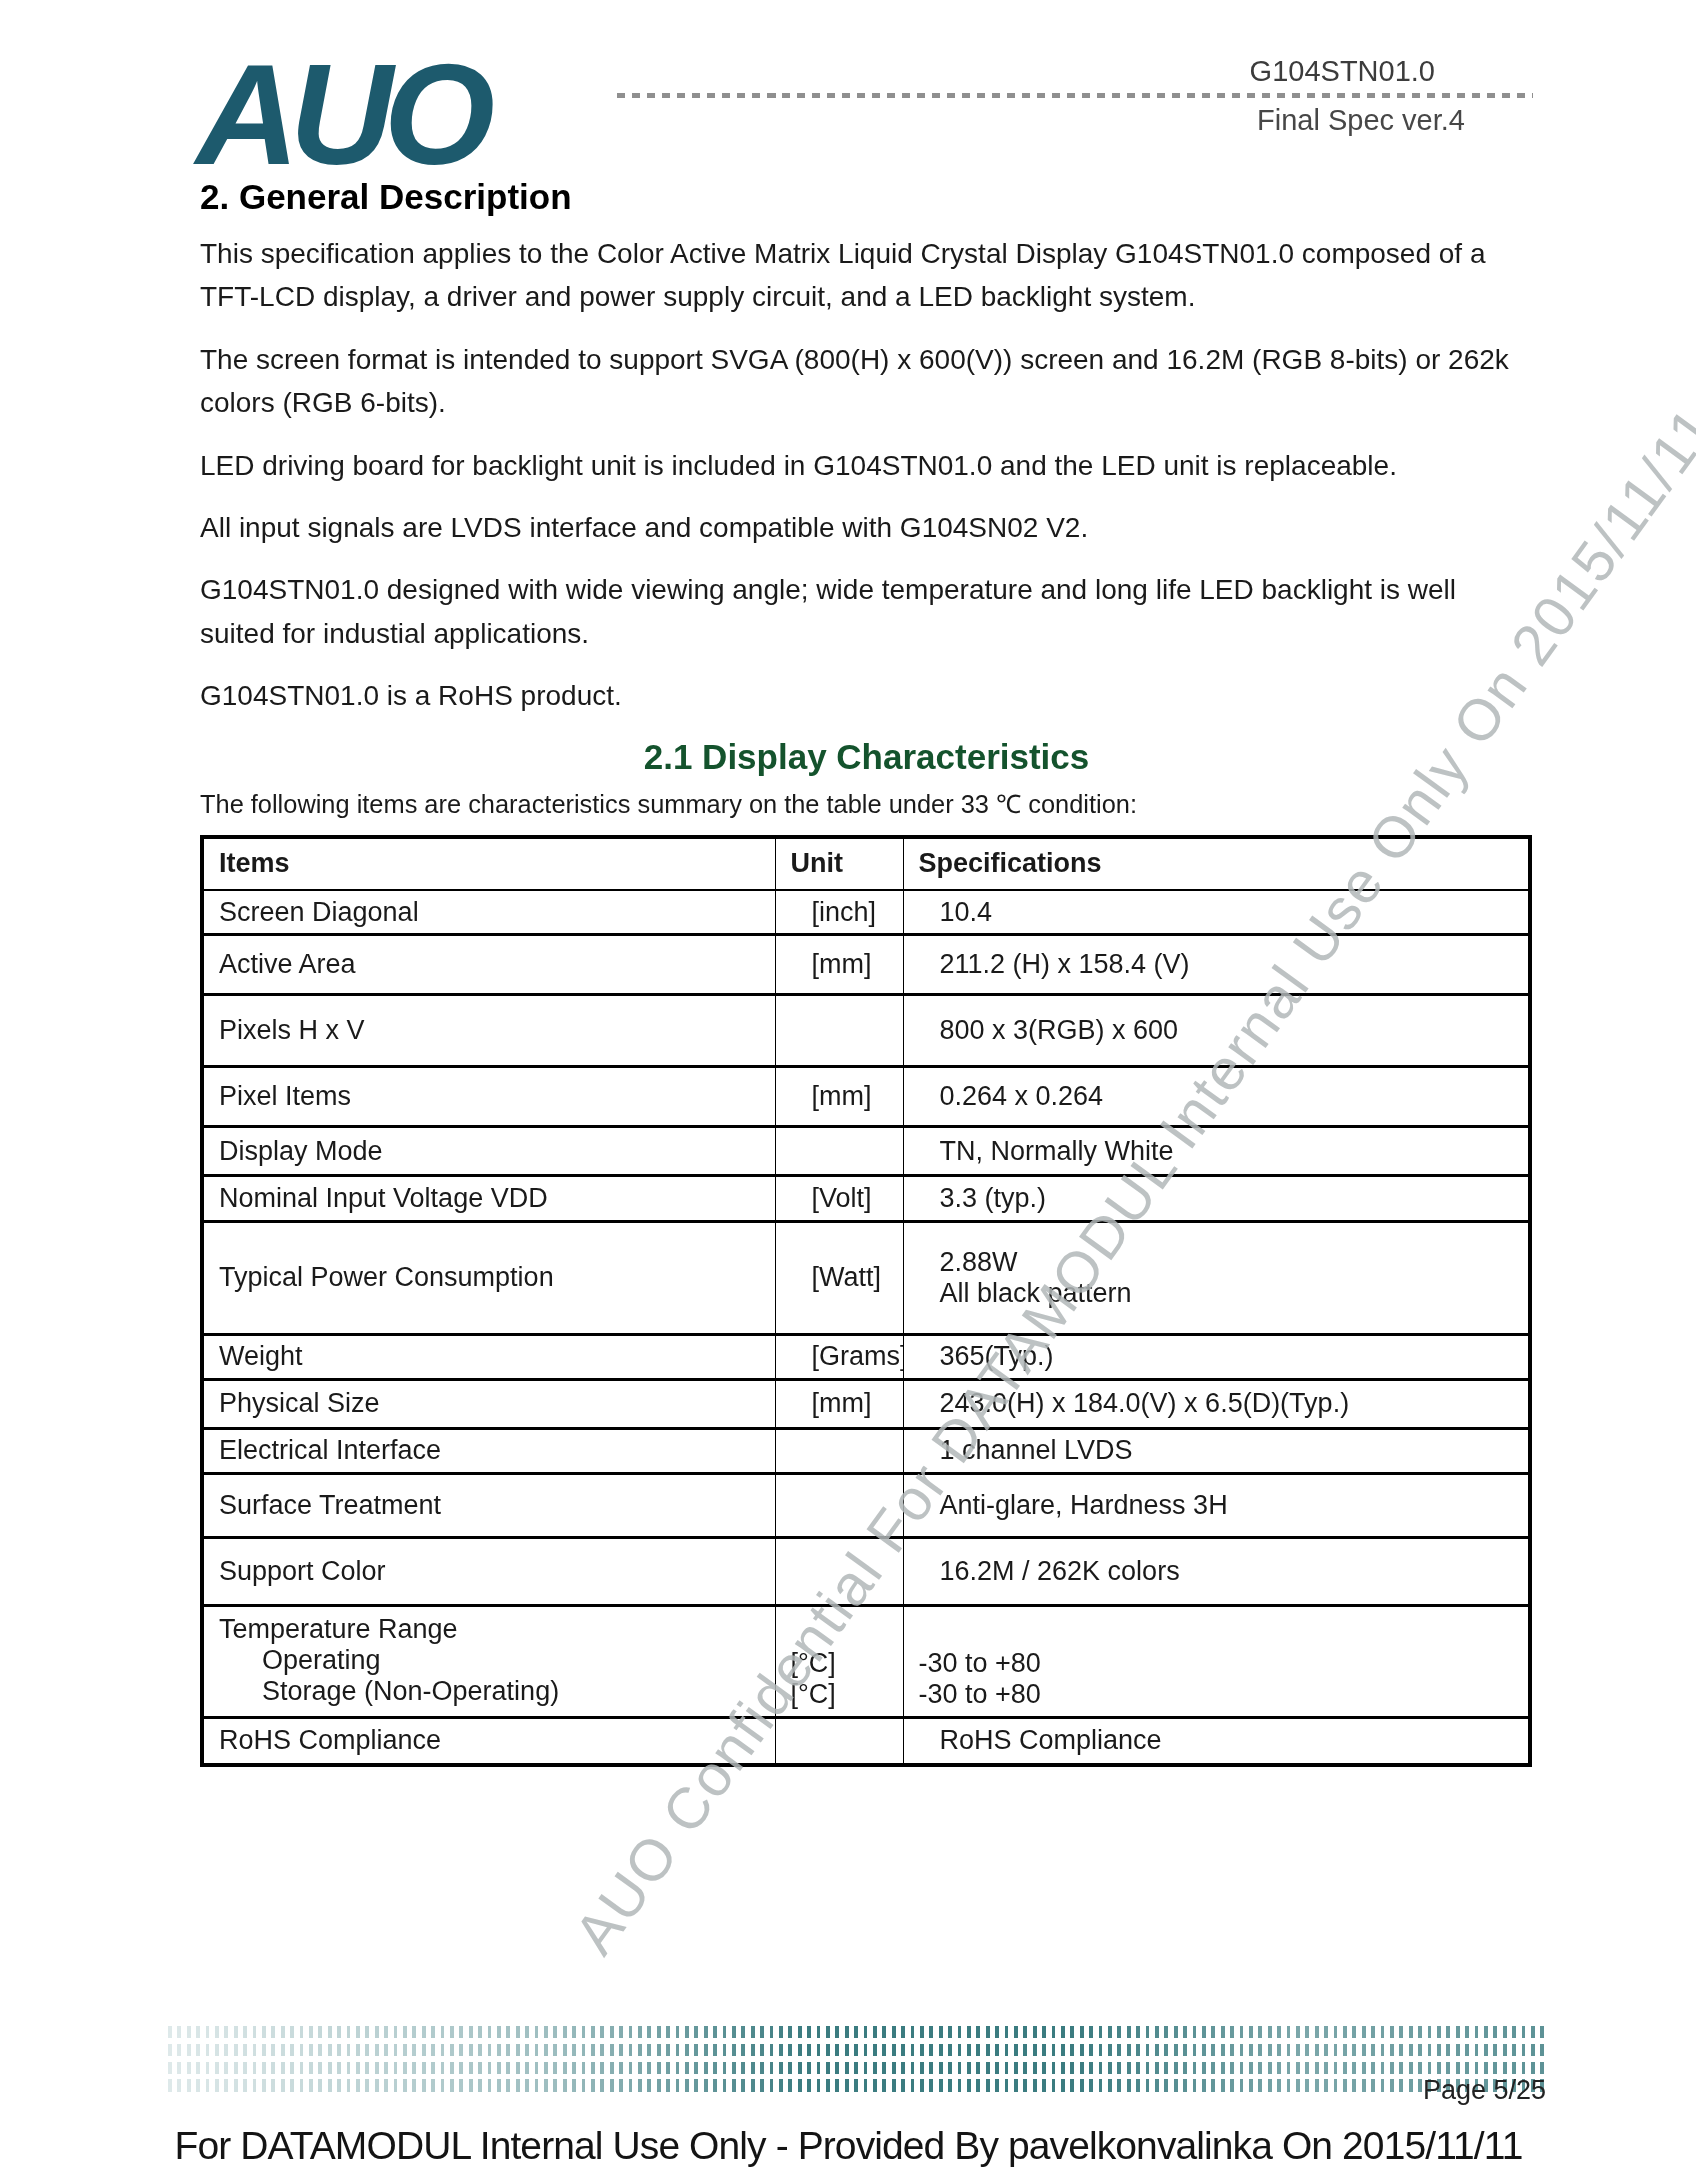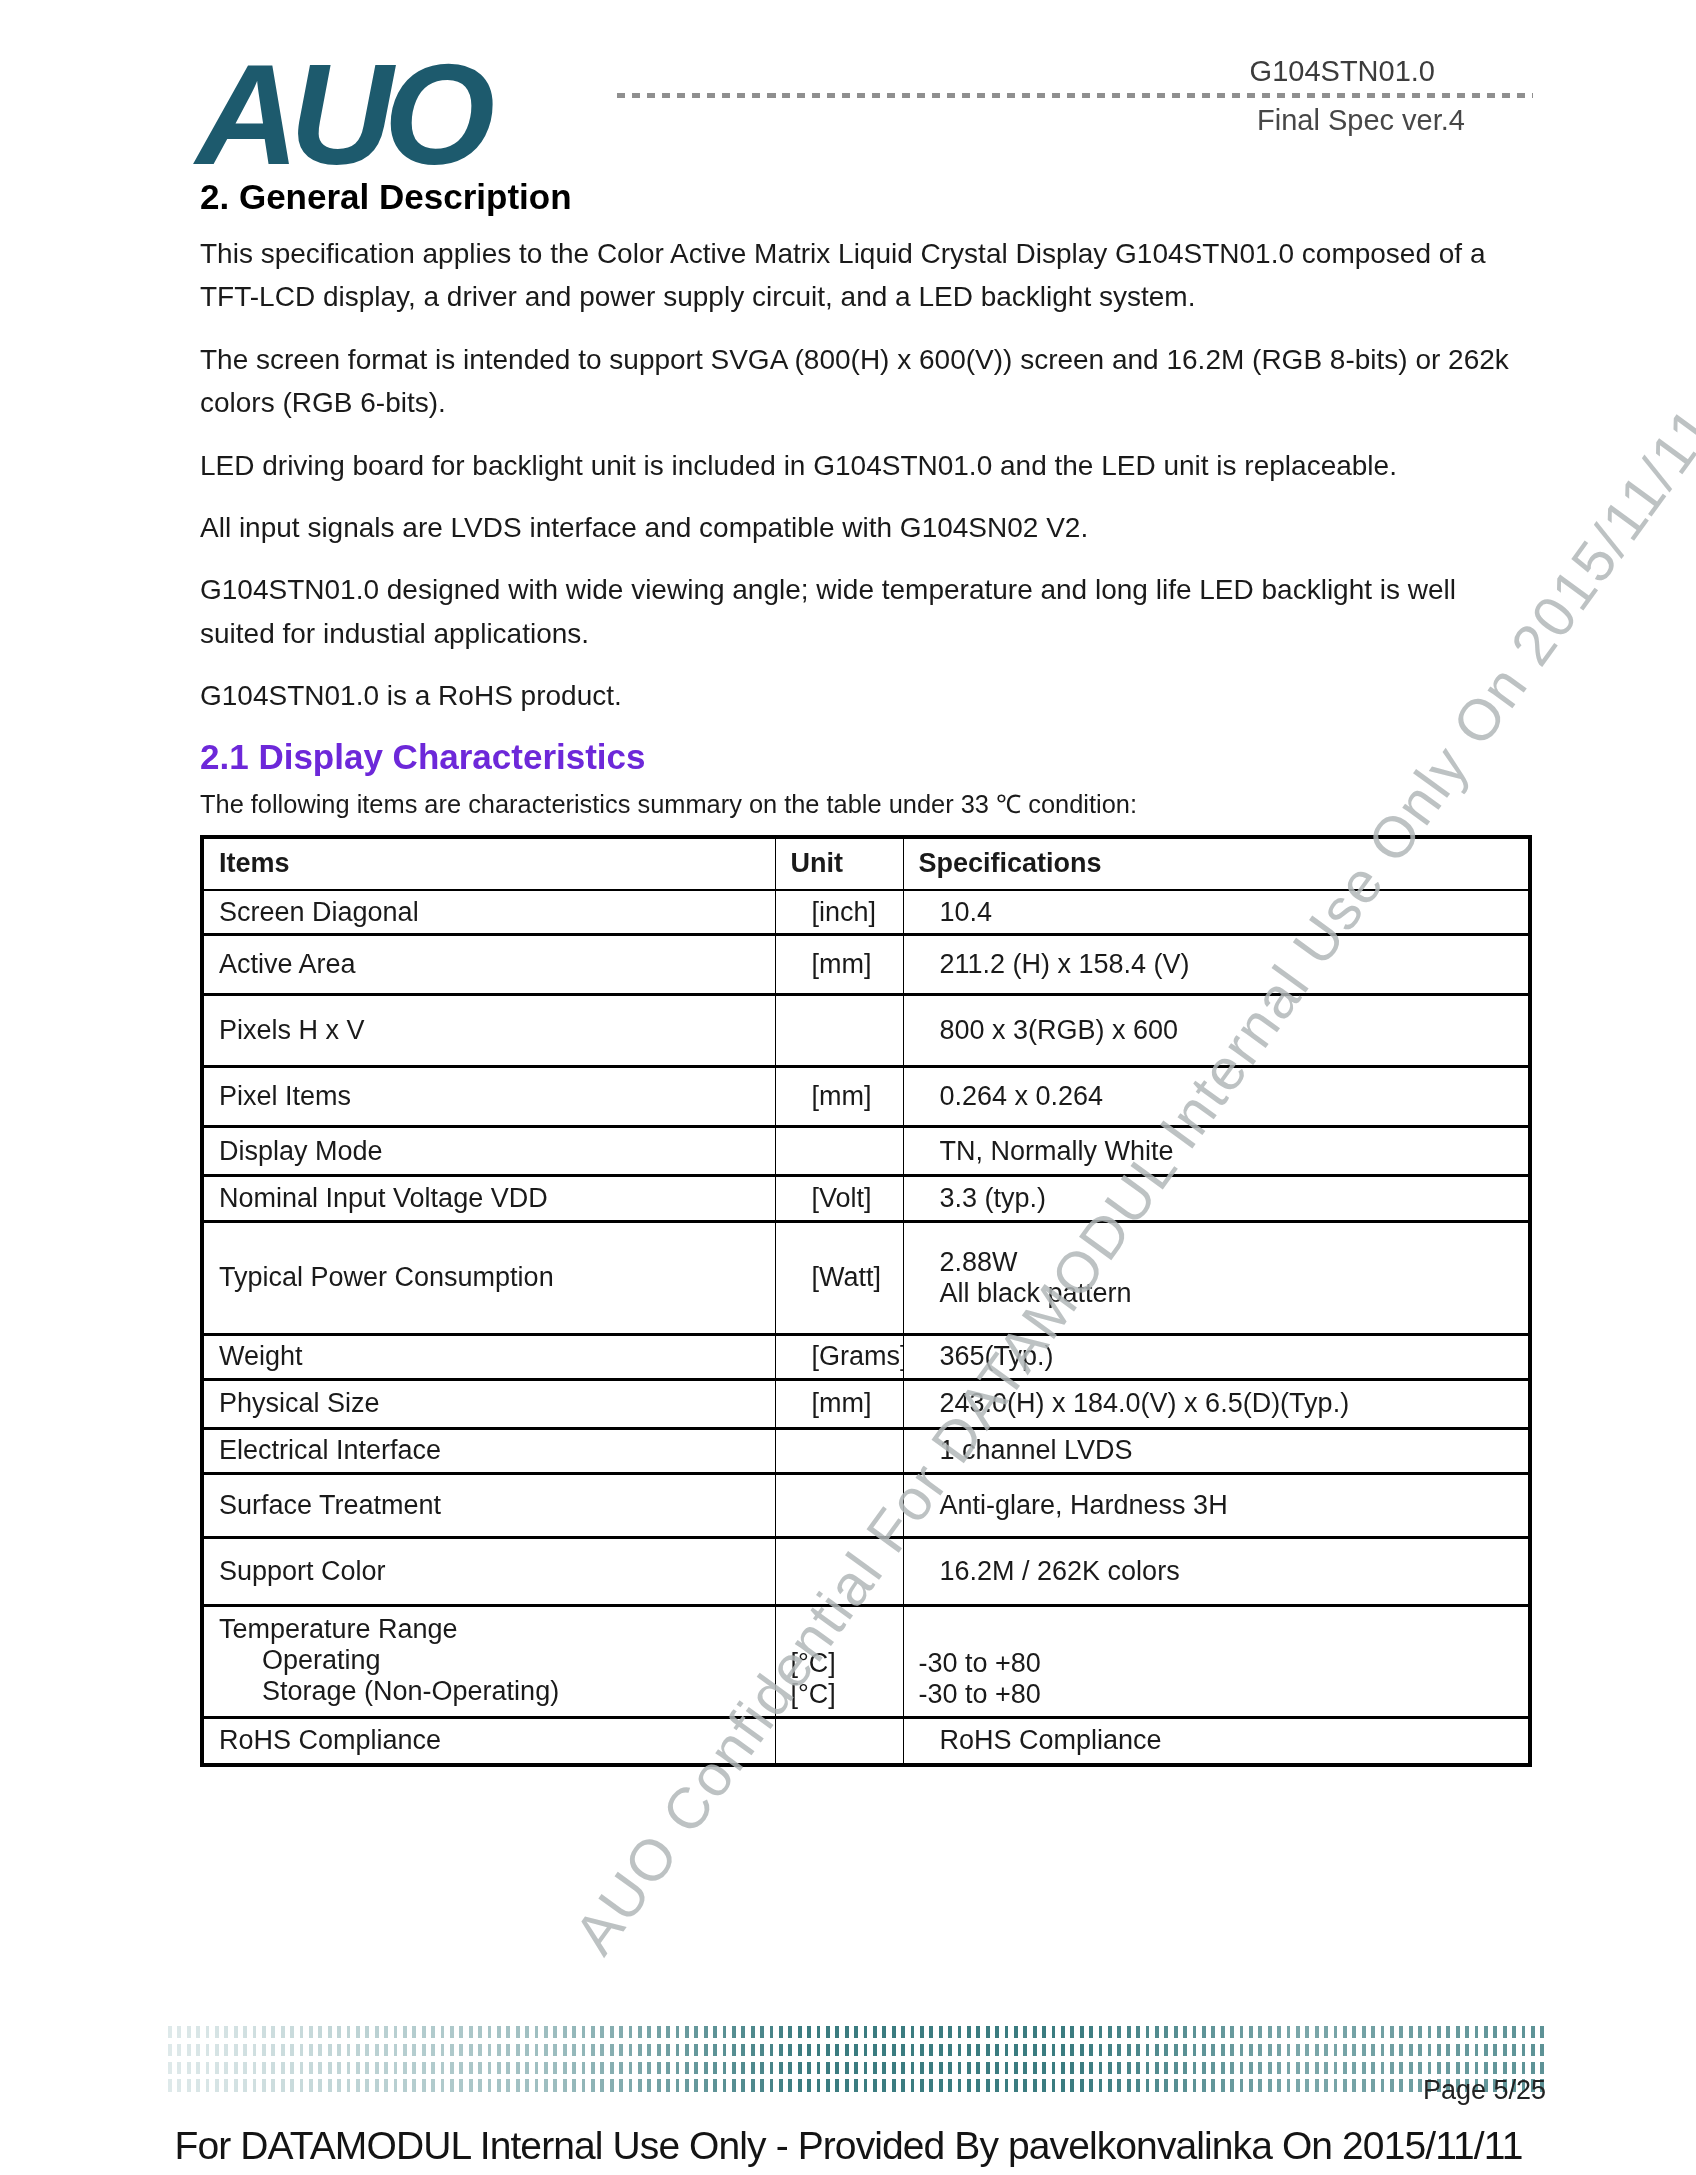--- a/index.html
+++ b/index.html
@@ -59,21 +59,22 @@
     z-index: 3;
   }
   h1.section {
     margin: 177px 0 15px;
     font-size: 35px;
     color: #000;
   }
   h2.section {
     margin: 15px 0 9.4px;
     font-size: 35px;
-    color: #6d28d9;
+    color: #14532d;
+    text-align: center;
   }
   .content p.para {
     font-size: 28px;
     line-height: 1.55;
     margin: 0 0 19px;
   }
   .table-intro {
     font-size: 25.4px;
     margin: 0 0 15px;
   }

